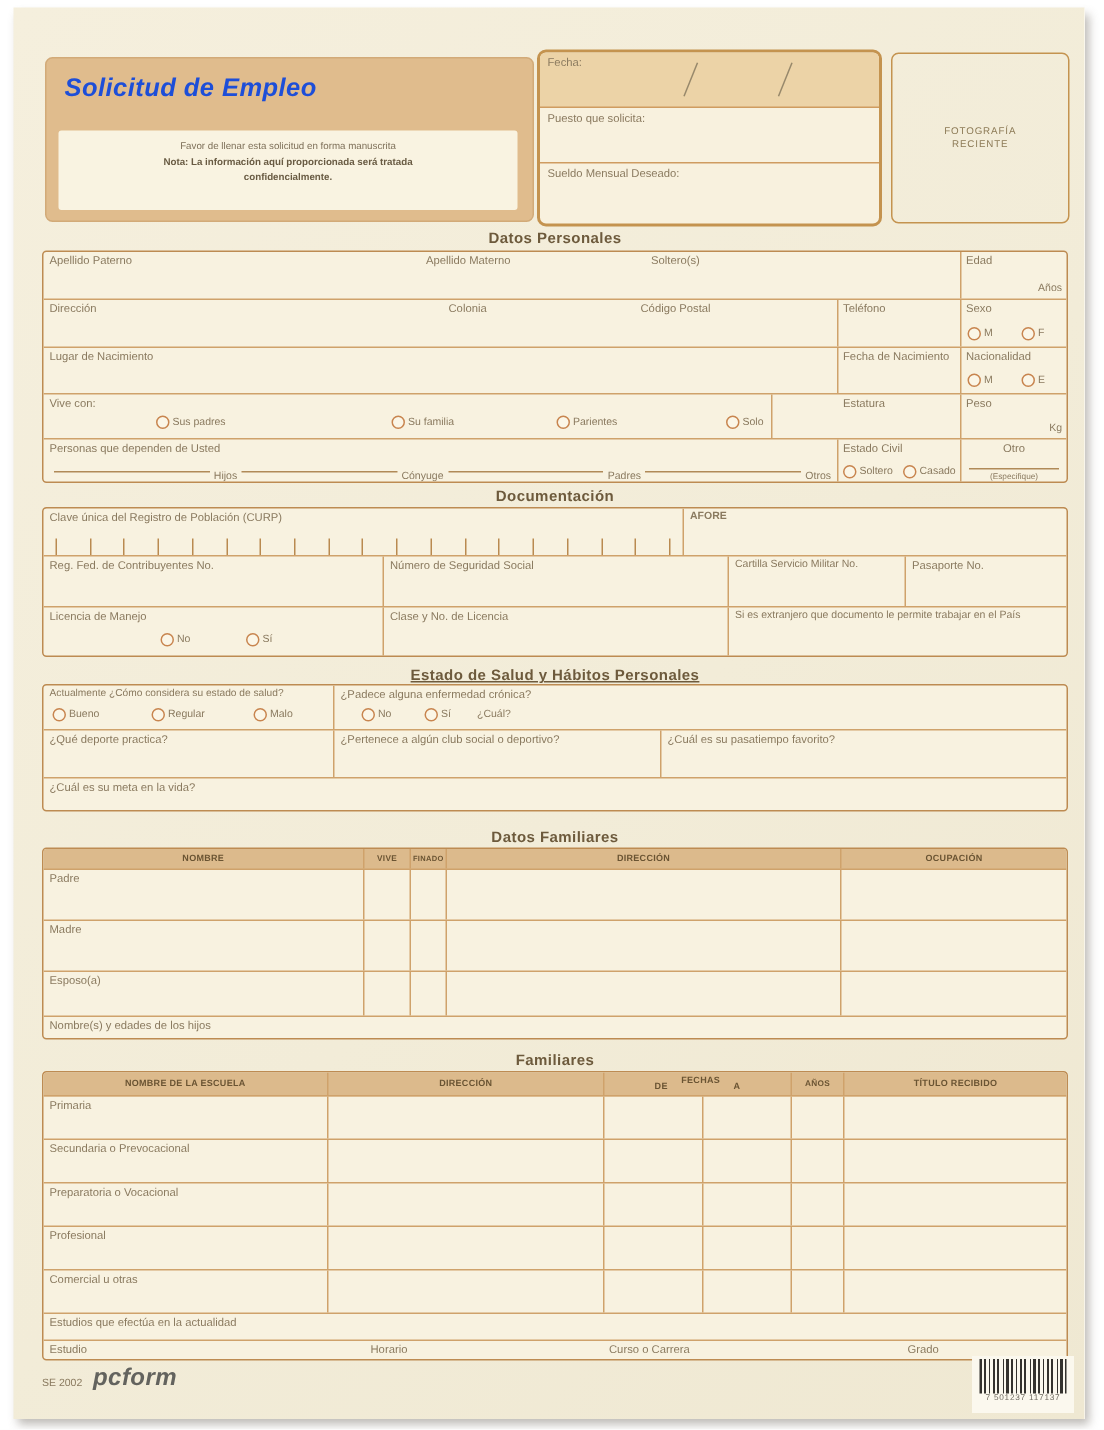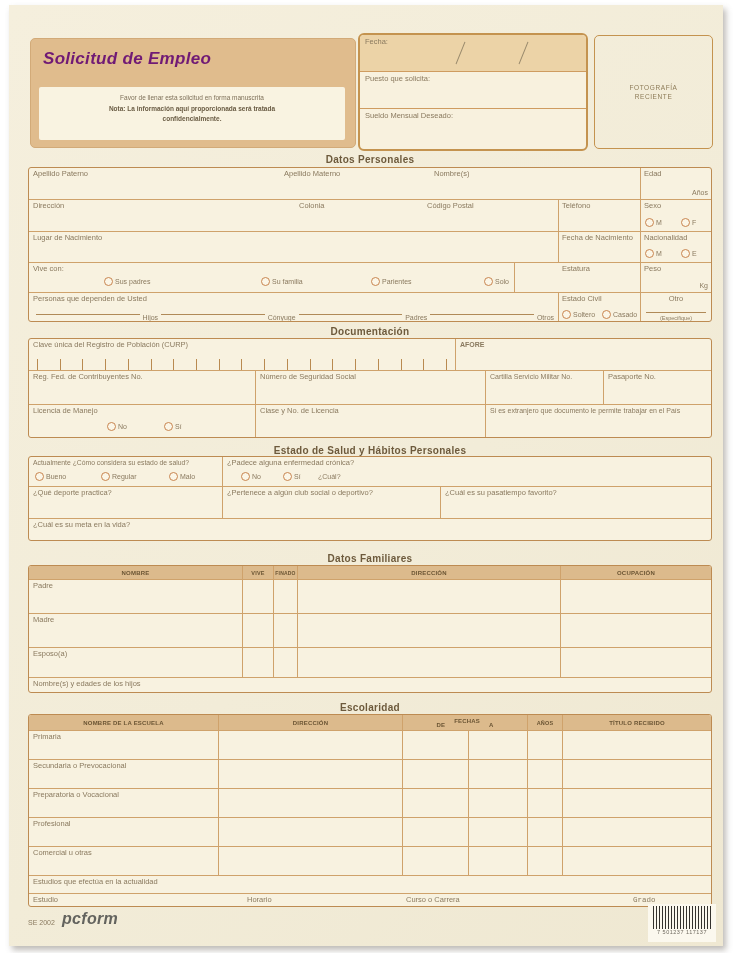--- a/index.html
+++ b/index.html
@@ -40,21 +40,21 @@
     transparent 7.2px,transparent 9px);}
   .barcode-num{font-size:5.5px;color:#6f6a60;text-align:center;letter-spacing:.5px;}
 </style>
 </head>
 <body>
 
 <div class="page">
   <div class="sheet"></div>
 
   <div class="t" style="left:30px;top:38px;width:324px;height:108px;background:#e0bc8d;border-radius:5px;border:1px solid #d2aa78;">
-    <div class="t" style="left:12px;top:10px;font-size:17px;font-weight:bold;font-style:italic;color:#701a75;letter-spacing:.3px;">Solicitud de Empleo</div>
+    <div class="t" style="left:12px;top:10px;font-size:17px;font-weight:bold;font-style:italic;color:#1d4ed8;letter-spacing:.3px;">Solicitud de Empleo</div>
     <div class="t" style="left:8px;top:48px;width:306px;height:53px;background:#f9f3e1;border-radius:2px;text-align:center;padding-top:7px;box-sizing:border-box;">
       <div class="note1">Favor de llenar esta solicitud en forma manuscrita</div>
       <div class="noteb" style="margin-top:4px;">Nota: La información aquí proporcionada será tratada</div>
       <div class="noteb" style="margin-top:3px;">confidencialmente.</div>
     </div>
   </div>
 
   <div class="t" style="left:358px;top:33px;width:226px;height:114px;border:2px solid #c4934f;border-radius:6px;overflow:hidden;background:#f8f1de;">
     <div class="t" style="left:0;top:0;width:100%;height:37px;background:#ecd3a7;border-bottom:1.5px solid #cf9c60;box-sizing:border-box;">
       <span class="lbl" style="left:5px;top:3px;">Fecha:</span>
@@ -73,21 +73,21 @@
     <div style="font-size:6.5px;letter-spacing:.6px;color:#8d7b57;">FOTOGRAFÍA</div>
     <div style="font-size:6.5px;letter-spacing:.6px;color:#8d7b57;">RECIENTE</div>
   </div>
 
   <div class="sec-title" style="left:28px;top:154px;width:684px;">Datos Personales</div>
   <div class="tbl" style="left:28px;top:167px;width:684px;height:155px;">
     <div class="row" style="height:32px;">
       <div class="cell grow">
         <span class="lbl" style="left:4px;top:2px;">Apellido Paterno</span>
         <span class="lbl" style="left:255px;top:2px;">Apellido Materno</span>
-        <span class="lbl" style="left:405px;top:2px;">Nombre(s)</span>
+        <span class="lbl" style="left:405px;top:2px;">Soltero(s)</span>
       </div>
       <div class="cell" style="width:70px;">
         <span class="lbl" style="left:3px;top:2px;">Edad</span>
         <span class="lbl" style="right:3px;bottom:2px;font-size:7px;">Años</span>
       </div>
     </div>
     <div class="row" style="height:32px;">
       <div class="cell grow">
         <span class="lbl" style="left:4px;top:2px;">Dirección</span>
         <span class="lbl" style="left:270px;top:2px;">Colonia</span>
@@ -246,21 +246,21 @@
       </div>
       <div class="cell" style="width:230px;">
         <span class="lbl" style="left:4px;top:2px;">Clase y No. de Licencia</span>
       </div>
       <div class="cell grow">
         <span class="lbl" style="left:4px;top:2px;font-size:7px;">Si es extranjero que documento le permite trabajar en el País</span>
       </div>
     </div>
   </div>
 
-  <div class="sec-title" style="left:28px;top:445px;width:684px;">Estado de Salud y Hábitos Personales</div>
+  <div class="sec-title" style="left:28px;top:445px;width:684px;text-decoration:underline;">Estado de Salud y Hábitos Personales</div>
   <div class="tbl" style="left:28px;top:456px;width:684px;height:85px;">
     <div class="row" style="height:30px;">
       <div class="cell" style="width:194px;">
         <span class="lbl" style="left:4px;top:2px;font-size:6.8px;">Actualmente  ¿Cómo considera su estado de salud?</span>
         <span class="rg" style="left:6px;bottom:5px;">
             <i class="radio"></i>
             <em class="rl">Bueno</em>
           </span>
         <span class="rg" style="left:72px;bottom:5px;">
             <i class="radio"></i>
@@ -348,21 +348,21 @@
       <div class="cell" style="width:263px;"></div>
       <div class="cell grow"></div>
     </div>
     <div class="row" style="height:16px;">
       <div class="cell grow">
         <span class="lbl" style="left:4px;top:2px;">Nombre(s) y edades de los hijos</span>
       </div>
     </div>
   </div>
 
-  <div class="sec-title" style="left:28px;top:702px;width:684px;">Escolaridad</div>
+  <div class="sec-title" style="left:28px;top:702px;width:684px;">Familiares</div>
   <div class="tbl" style="left:28px;top:714px;width:684px;height:193px;">
     <div class="row band" style="height:16px;">
       <div class="cell hcell" style="width:190px;">
           <span class="bandtxt">NOMBRE DE LA ESCUELA</span>
         </div>
       <div class="cell hcell" style="width:184px;">
           <span class="bandtxt">DIRECCIÓN</span>
         </div>
       <div class="cell hcell" style="width:125px;gap:9px;">
         <span class="bandtxt" style="position:relative;top:2px;">DE</span>
@@ -429,21 +429,21 @@
     <div class="row" style="height:18px;">
       <div class="cell grow">
         <span class="lbl" style="left:4px;top:2px;">Estudios que efectúa en la actualidad</span>
       </div>
     </div>
     <div class="row" style="height:14px;">
       <div class="cell grow">
         <span class="lbl" style="left:4px;top:2px;text-align:center;">Estudio</span>
         <span class="lbl" style="left:218px;top:2px;">Horario</span>
         <span class="lbl" style="left:377px;top:2px;">Curso o Carrera</span>
-        <span class="lbl" style="left:604px;top:2px;font-family:Liberation Mono, monospace;">Grado</span>
+        <span class="lbl" style="left:576px;top:2px;">Grado</span>
       </div>
     </div>
   </div>
 
   <div class="t" style="left:28px;top:919px;font-size:7px;color:#8a7a5f;">SE 2002</div>
   <div class="t" style="left:62px;top:910px;font-size:16px;font-weight:bold;font-style:italic;color:#63635e;letter-spacing:.3px;">pcform</div>
   <div class="t" style="left:648px;top:904px;width:68px;height:38px;background:#fbf8ee;">
     <div class="barcode-bars"></div>
     <div class="barcode-num">7 501237 117137</div>
   </div>

